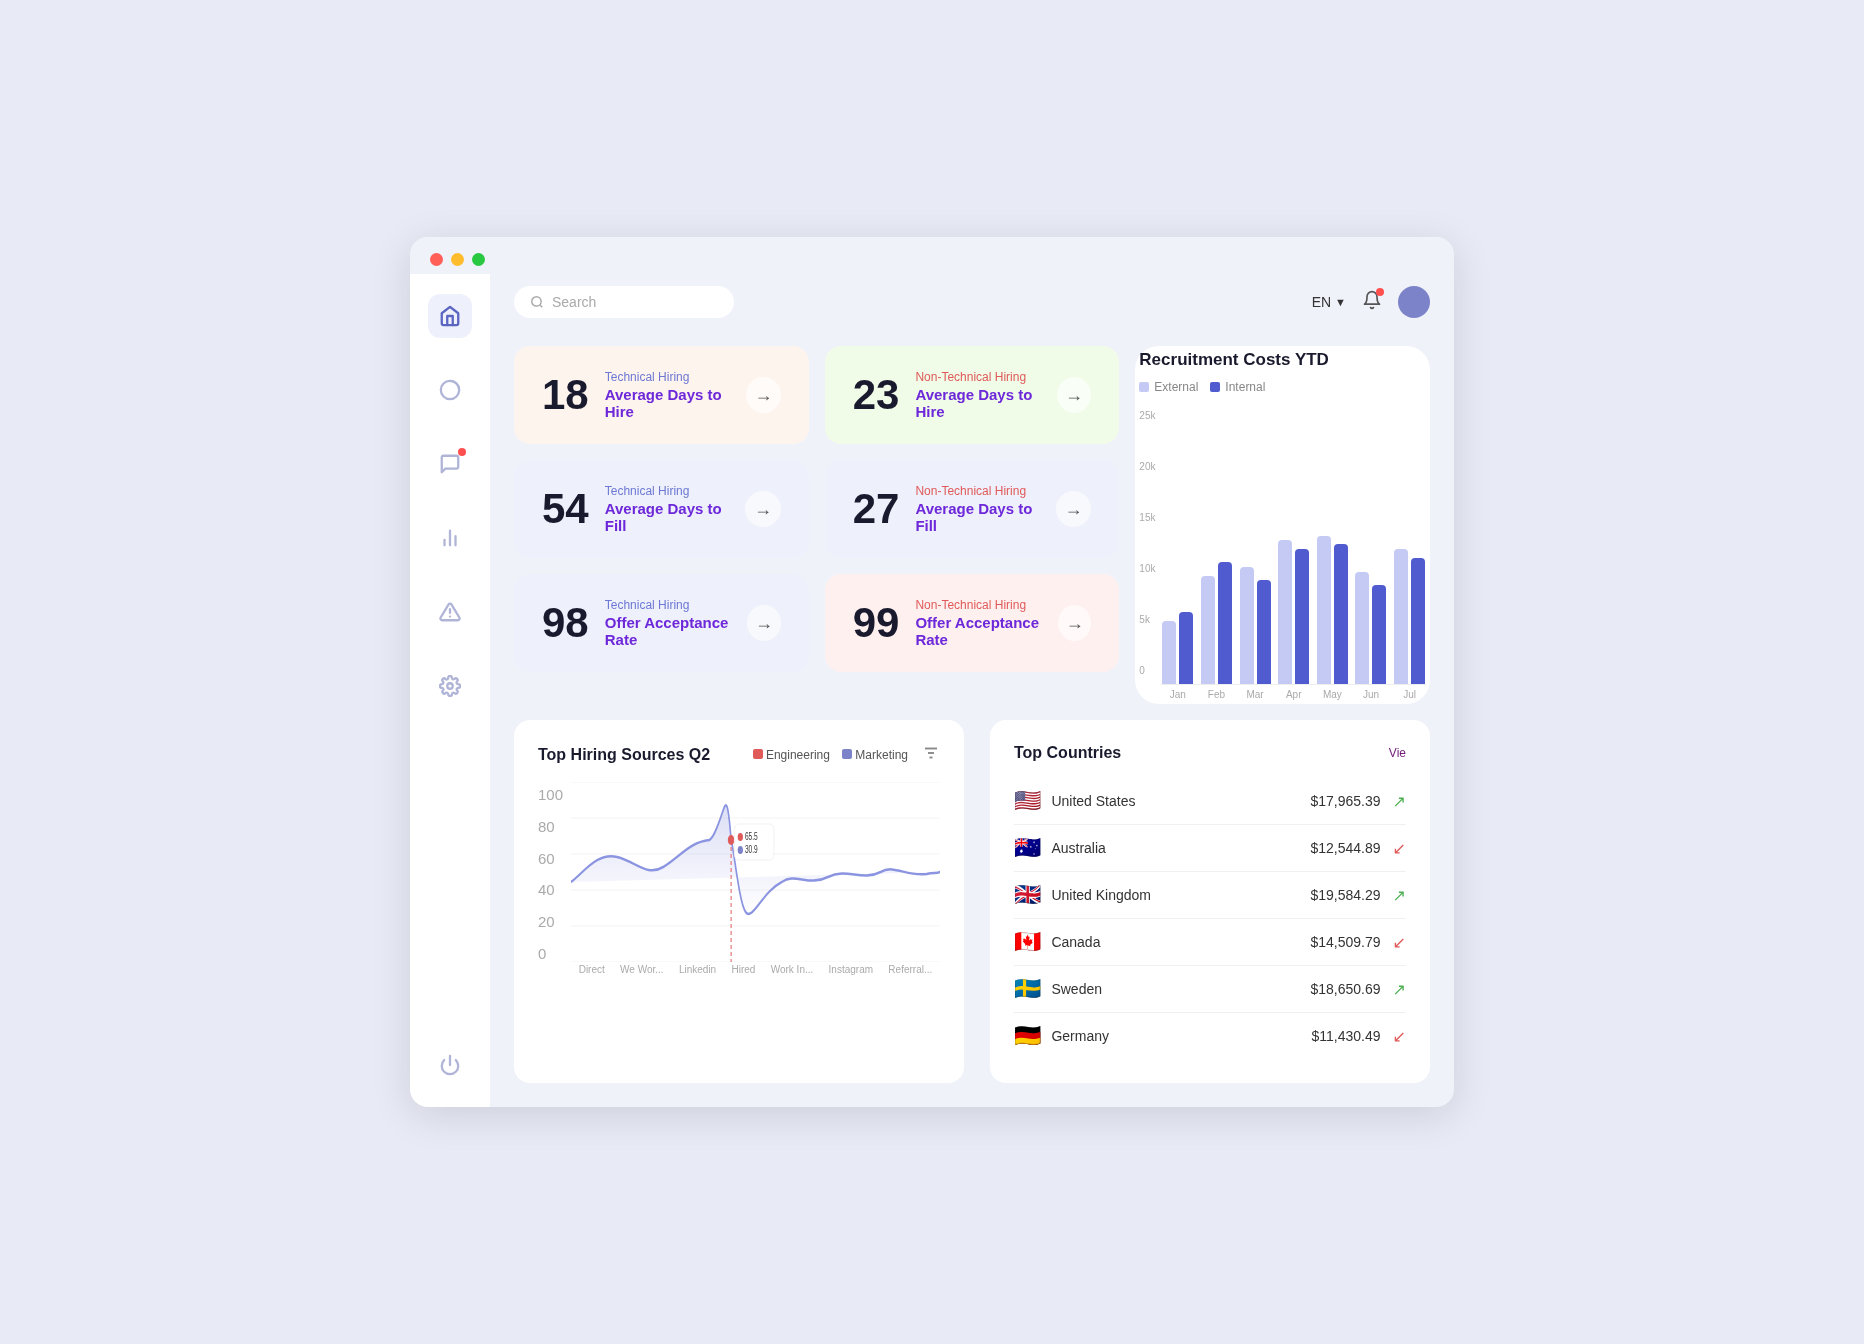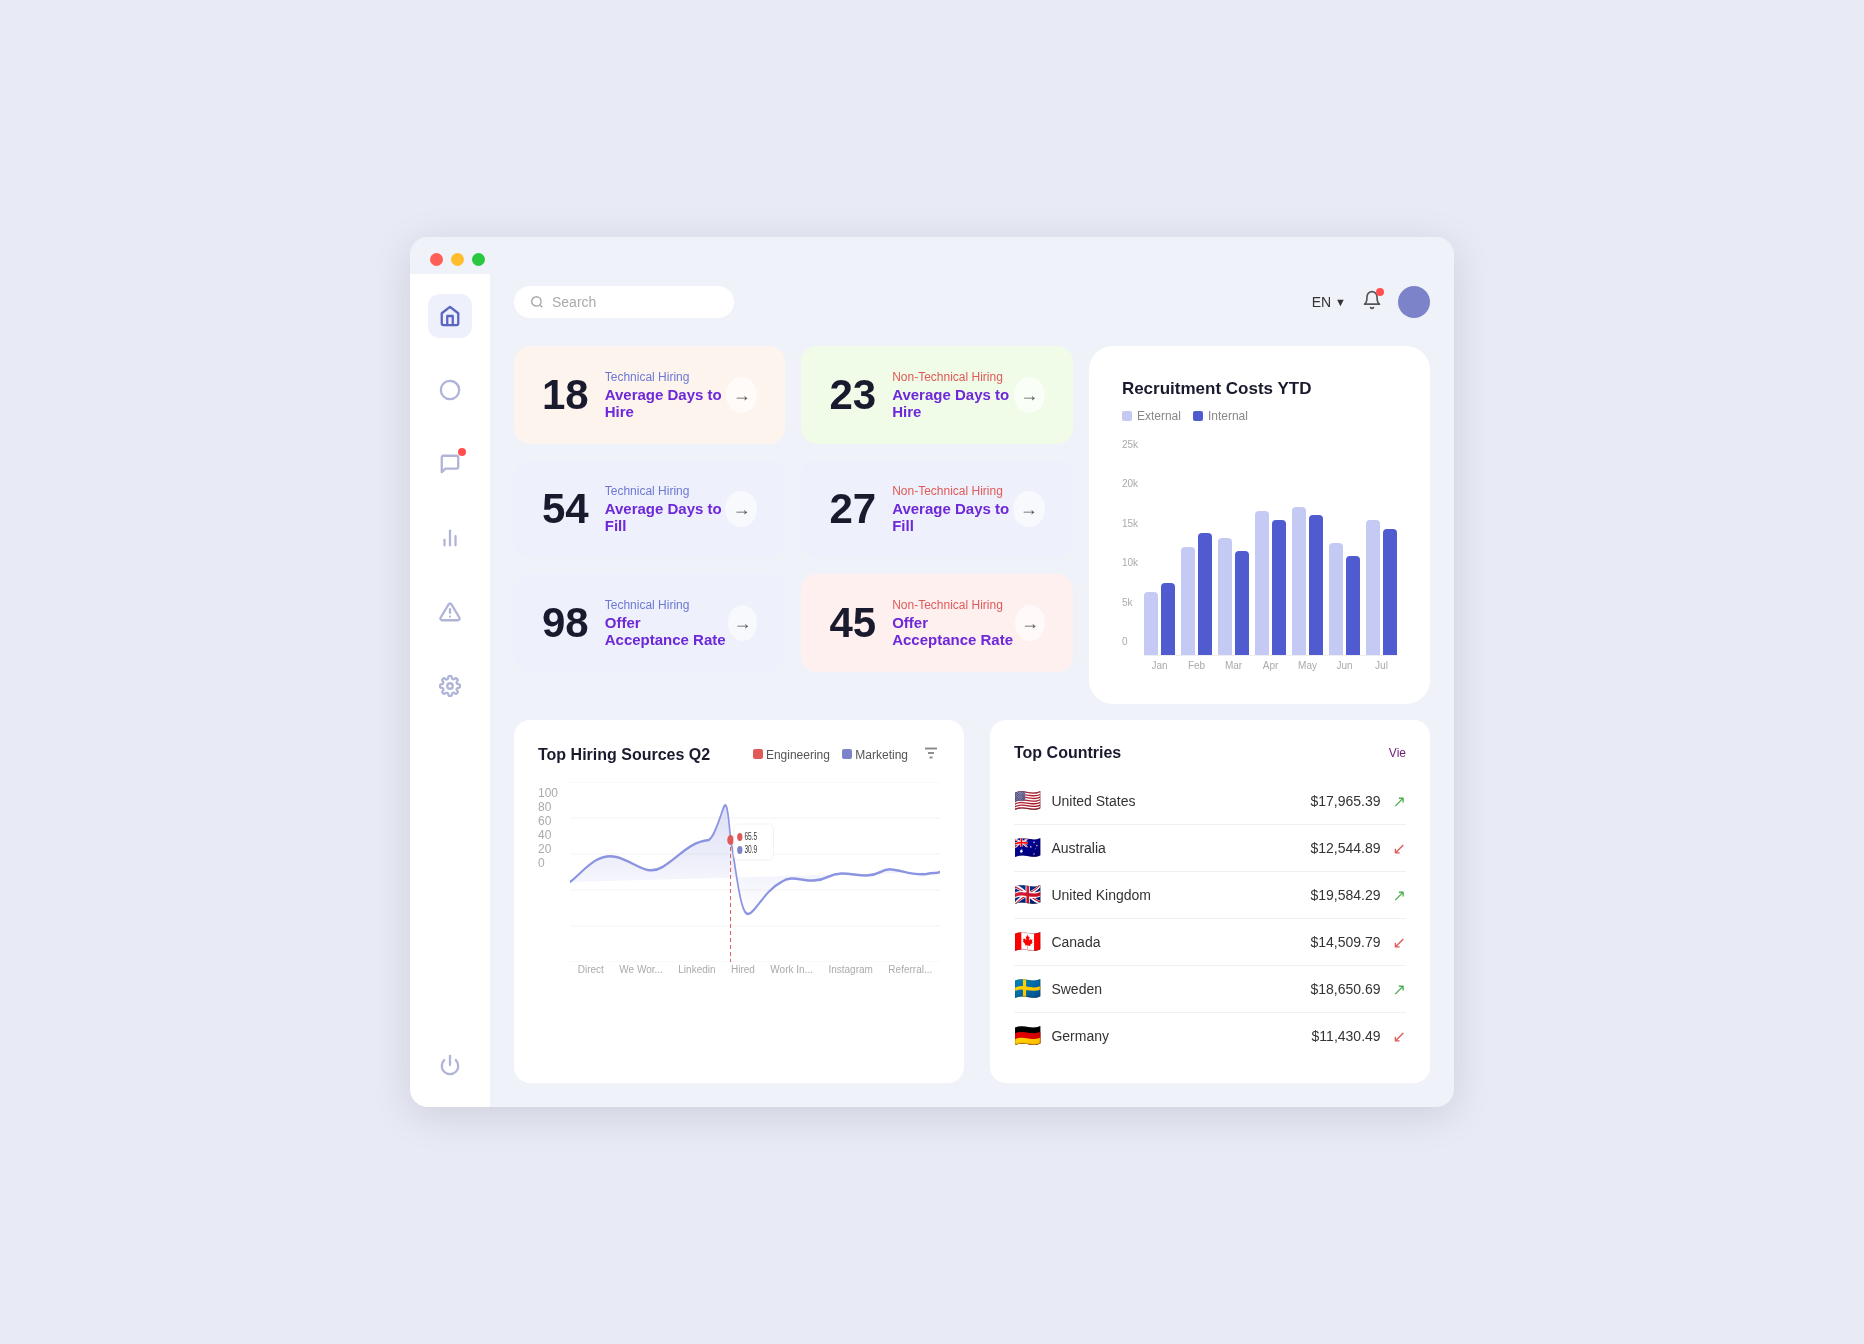--- a/index.html
+++ b/index.html
@@ -173,21 +173,21 @@
       cursor: pointer;
       font-size: 18px;
       color: #555;
     }
     
     .costs-panel {
       grid-column: 3;
       grid-row: 1 / 4;
       background: white;
       border-radius: 24px;
-      padding: 33px;
+      padding: 4px;
       display: flex;
       flex-direction: column;
     }
     .costs-title {
       font-size: 17px;
       font-weight: 700;
       color: #1a1a2e;
       margin-bottom: 10px;
     }
     .legend {
@@ -404,21 +404,21 @@
               <div class="metric-number">98</div>
               <div class="metric-info">
                 <span class="metric-category tech-color">Technical Hiring</span>
                 <span class="metric-label">Offer Acceptance Rate</span>
               </div>
             </div>
             <div class="arrow-btn">→</div>
           </div>
           <div class="metric-card non-tech-offer">
             <div class="metric-left">
-              <div class="metric-number">45</div>
+              <div class="metric-number">99</div>
               <div class="metric-info">
                 <span class="metric-category non-tech-color">Non-Technical Hiring</span>
                 <span class="metric-label">Offer Acceptance Rate</span>
               </div>
             </div>
             <div class="arrow-btn">→</div>
           </div>
         </div>
 
         <div class="costs-panel">
@@ -522,21 +522,21 @@
                   <svg width="18" height="18" viewBox="0 0 24 24" fill="none" stroke="#888" stroke-width="2.5">
                     <line x1="4" y1="6" x2="20" y2="6"></line>
                       <line x1="8" y1="12" x2="16" y2="12"></line>
                       <line x1="10" y1="18" x2="14" y2="18"></line>
                   </svg>
                 </div>
               </div>
             </div>
 
             <div style="position:relative;height:200px;display:flex;">
-              <div style="display:flex;flex-direction:column;font-size:12px;color:#aaa;padding-right:8px;padding-bottom:20px;padding-top:4px;min-width:32px;">
+              <div style="display:flex;flex-direction:column;justify-content:space-between;font-size:15px;color:#aaa;padding-right:8px;padding-bottom:20px;padding-top:4px;min-width:32px;">
                 <span>100</span>
                 <span>80</span>
                 <span>60</span>
                 <span>40</span>
                 <span>20</span>
                 <span>0</span>
               </div>
               <div style="flex:1;display:flex;flex-direction:column;">
                 <svg width="100%" height="180" viewBox="0 0 560 180" preserveAspectRatio="none">
 

